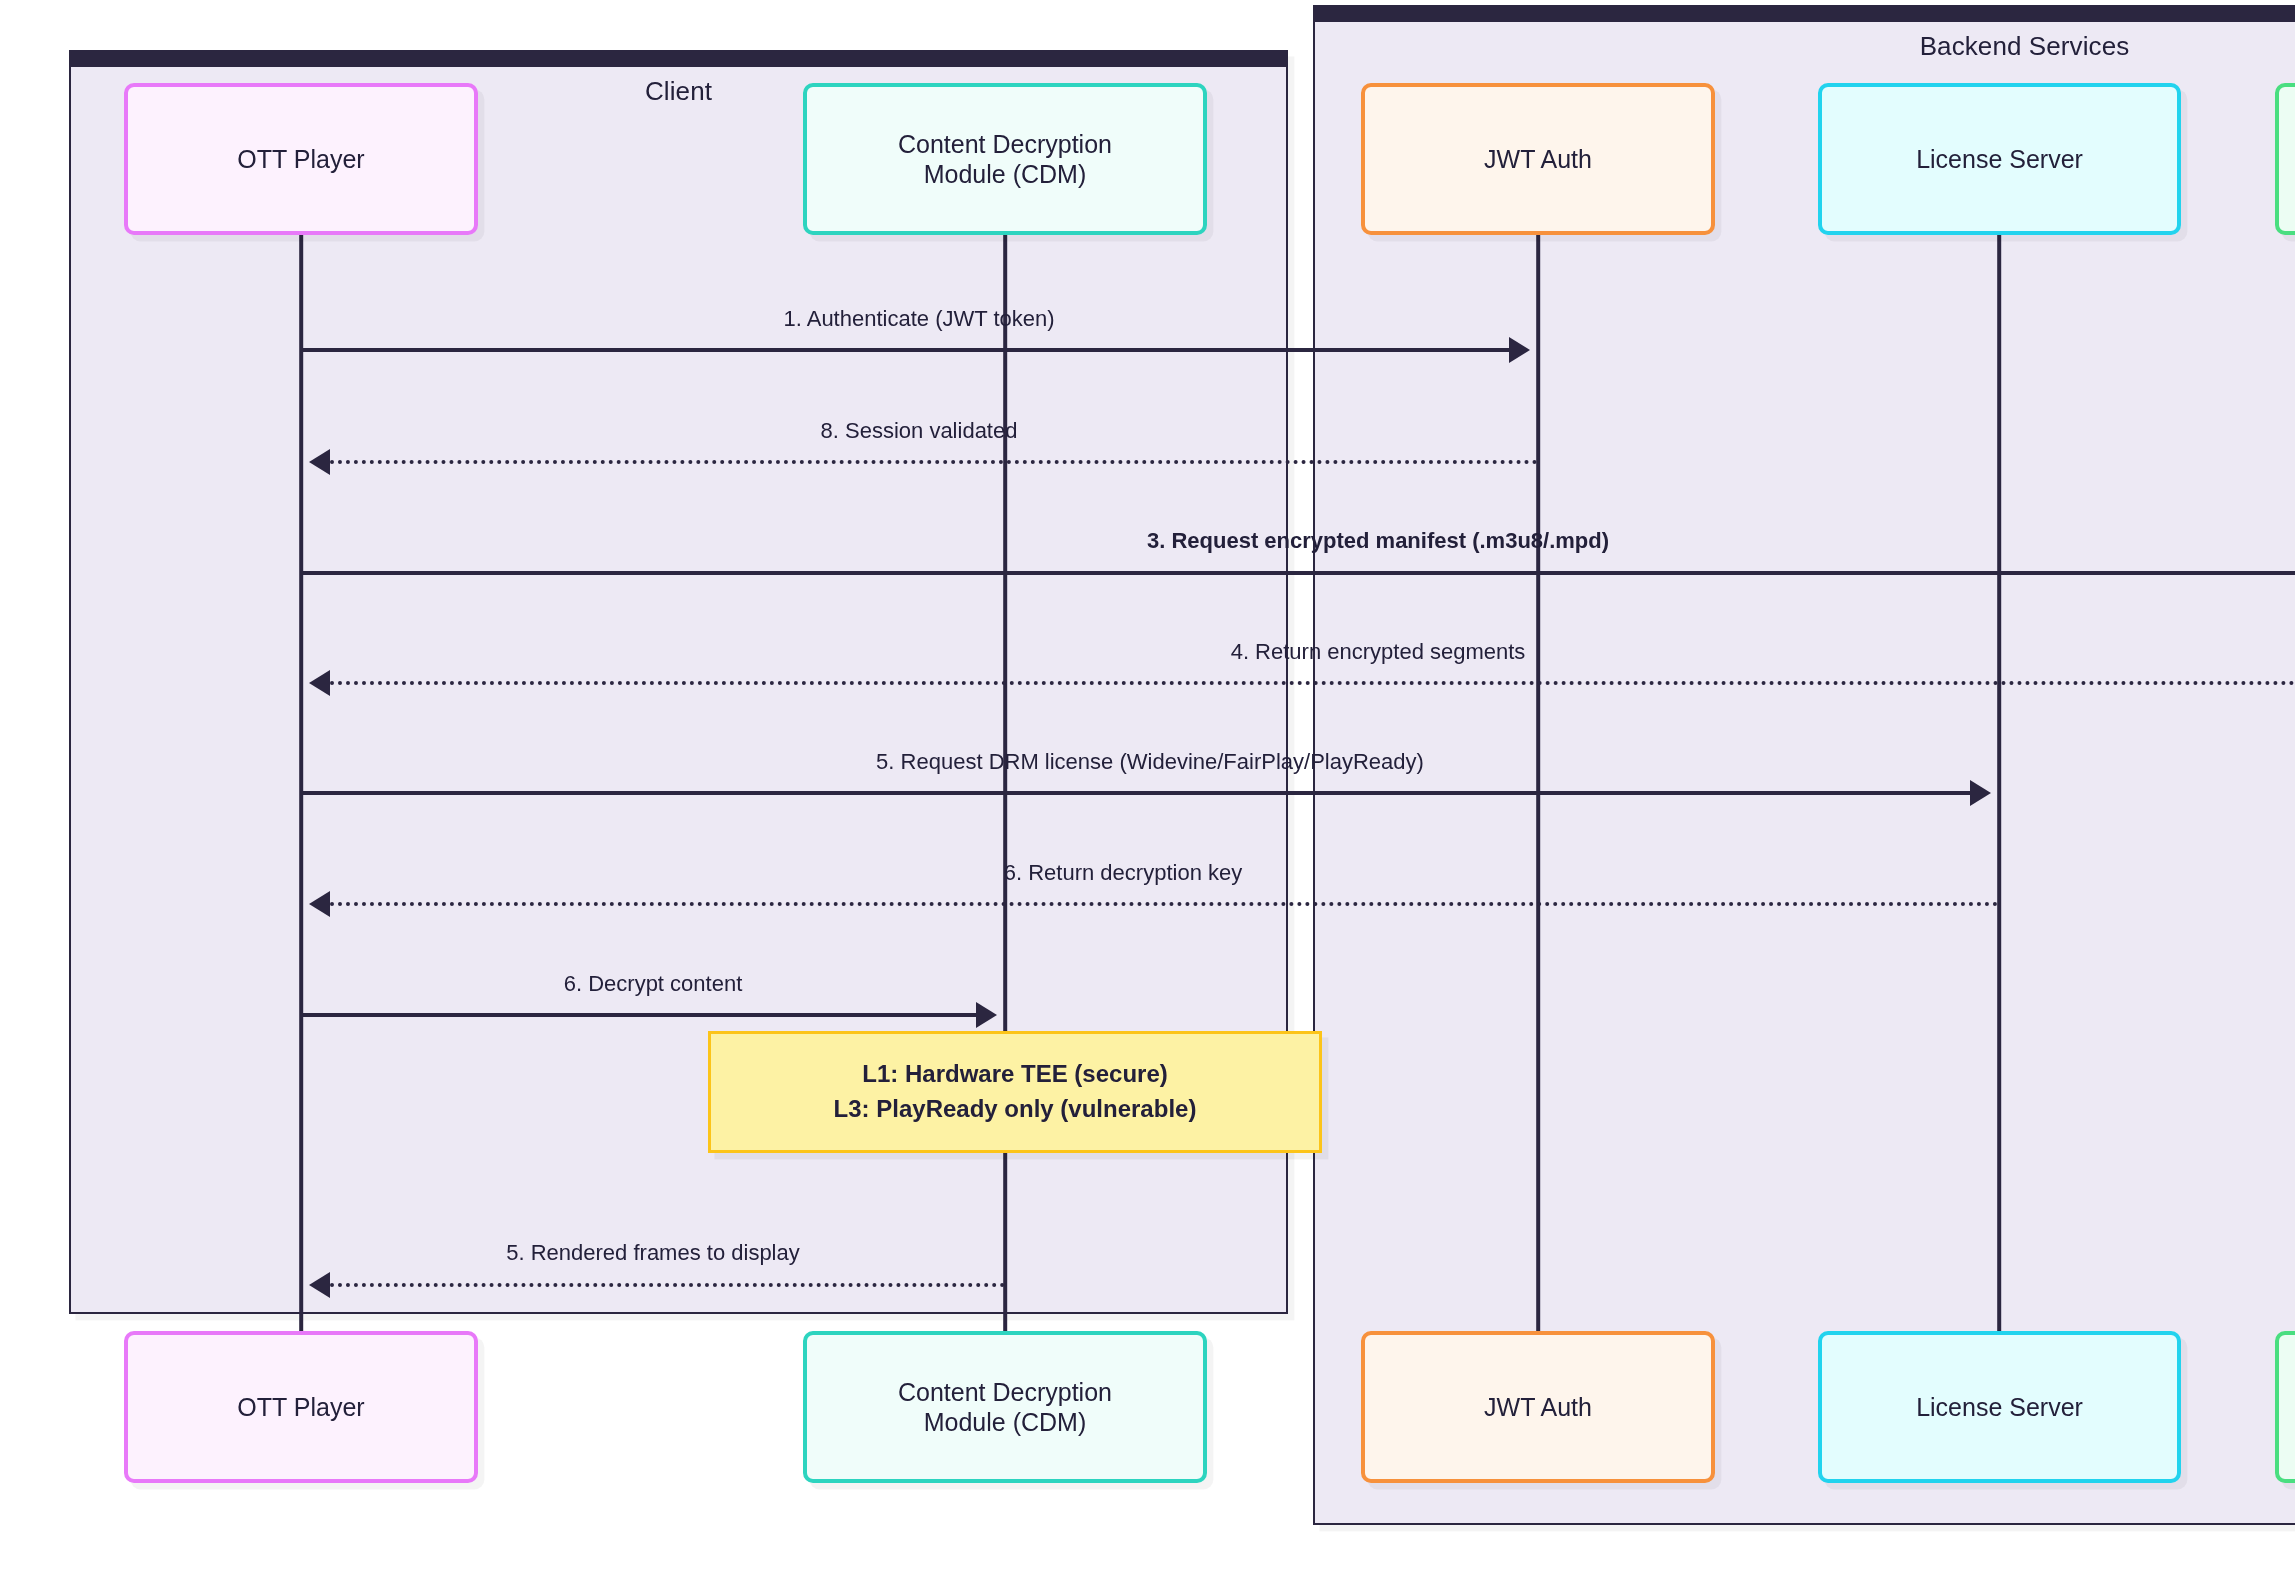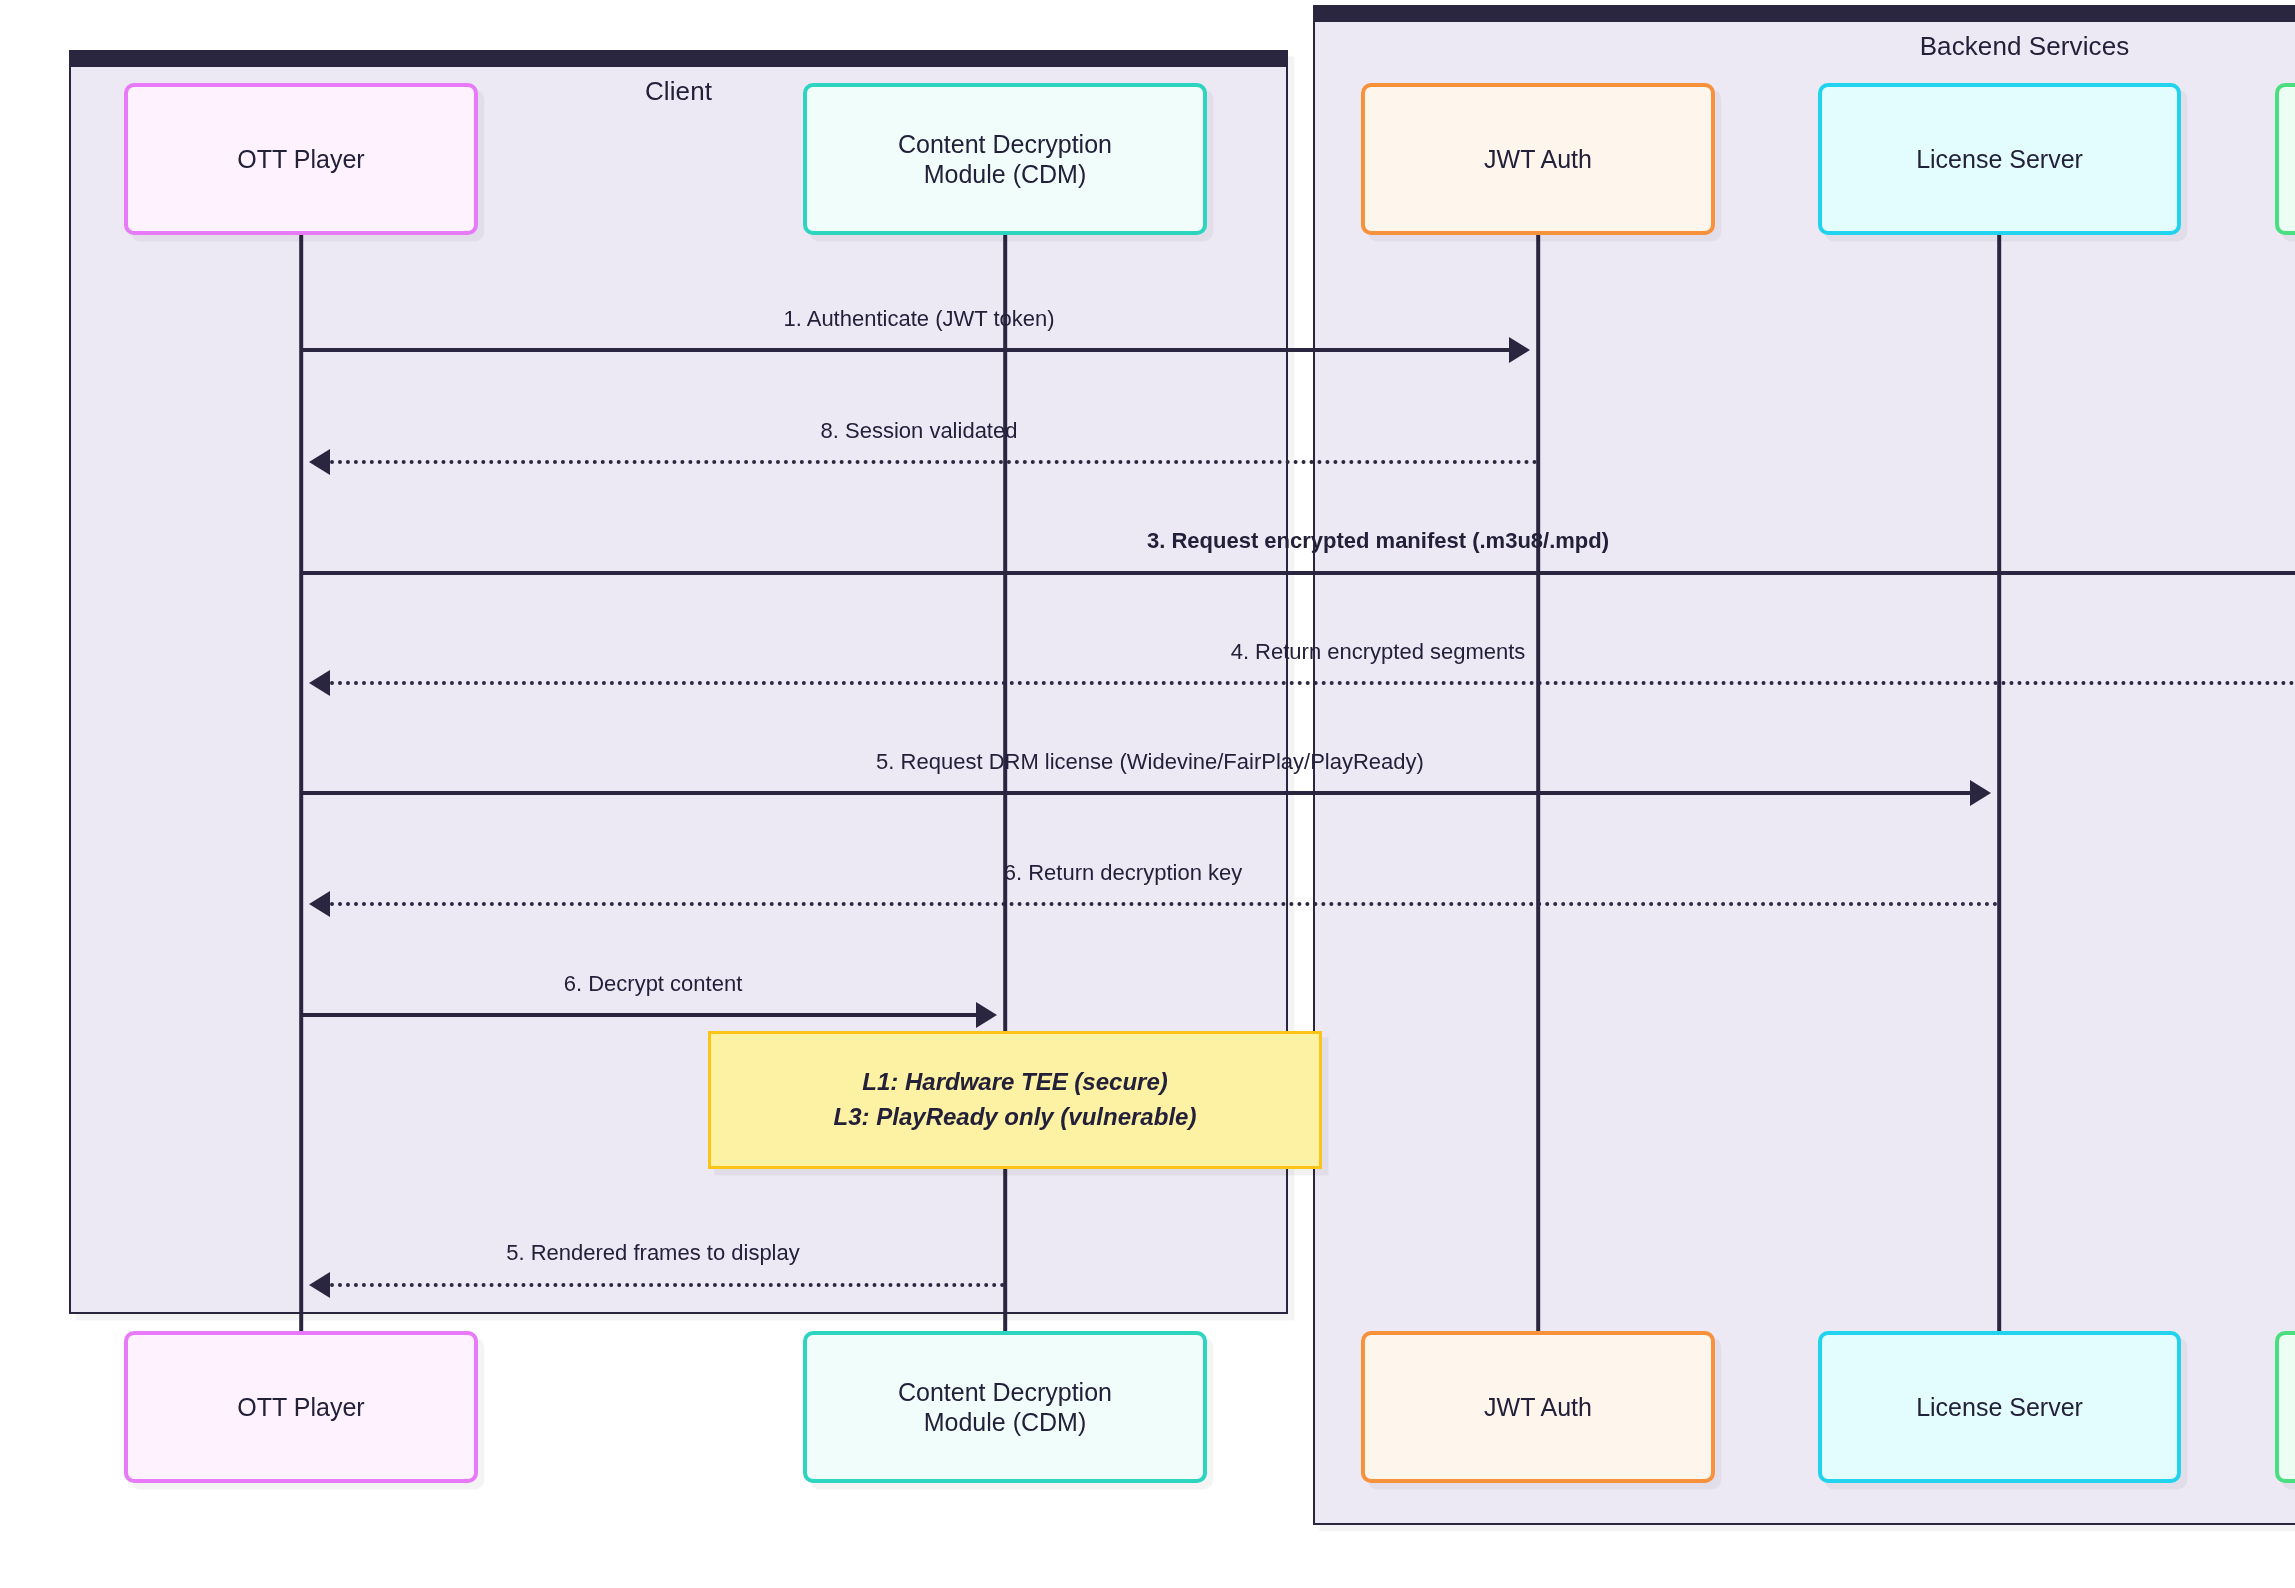--- a/index.html
+++ b/index.html
@@ -110,19 +110,19 @@
       <div class="actor" style="left: 1818px; top: 83px; width: 363px; height: 152px; border-color: rgb(34, 211, 238); background: rgb(227, 253, 254);">
         <span style="white-space: pre-line;">License Server</span>
       </div>
       <div class="actor" style="left: 1818px; top: 1331px; width: 363px; height: 152px; border-color: rgb(34, 211, 238); background: rgb(227, 253, 254);">
         <span style="white-space: pre-line;">License Server</span>
       </div>
       <div class="actor" style="left: 2275px; top: 83px; width: 363px; height: 152px; border-color: rgb(74, 222, 128); background: rgb(236, 253, 243);"></div>
       <div class="actor" style="left: 2275px; top: 1331px; width: 363px; height: 152px; border-color: rgb(74, 222, 128); background: rgb(236, 253, 243);"></div>
     </div>
   <div id="note-layer">
-      <div class="note" style="left: 708px; top: 1031px; width: 614px; height: 138px; font-style: italic;">
+      <div class="note" style="left: 708px; top: 1031px; width: 614px; height: 122px;">
         <div>L1: Hardware TEE (secure)</div>
         <div>L3: PlayReady only (vulnerable)</div>
       </div>
     </div>
 </div>
 
 
 </body></html>

